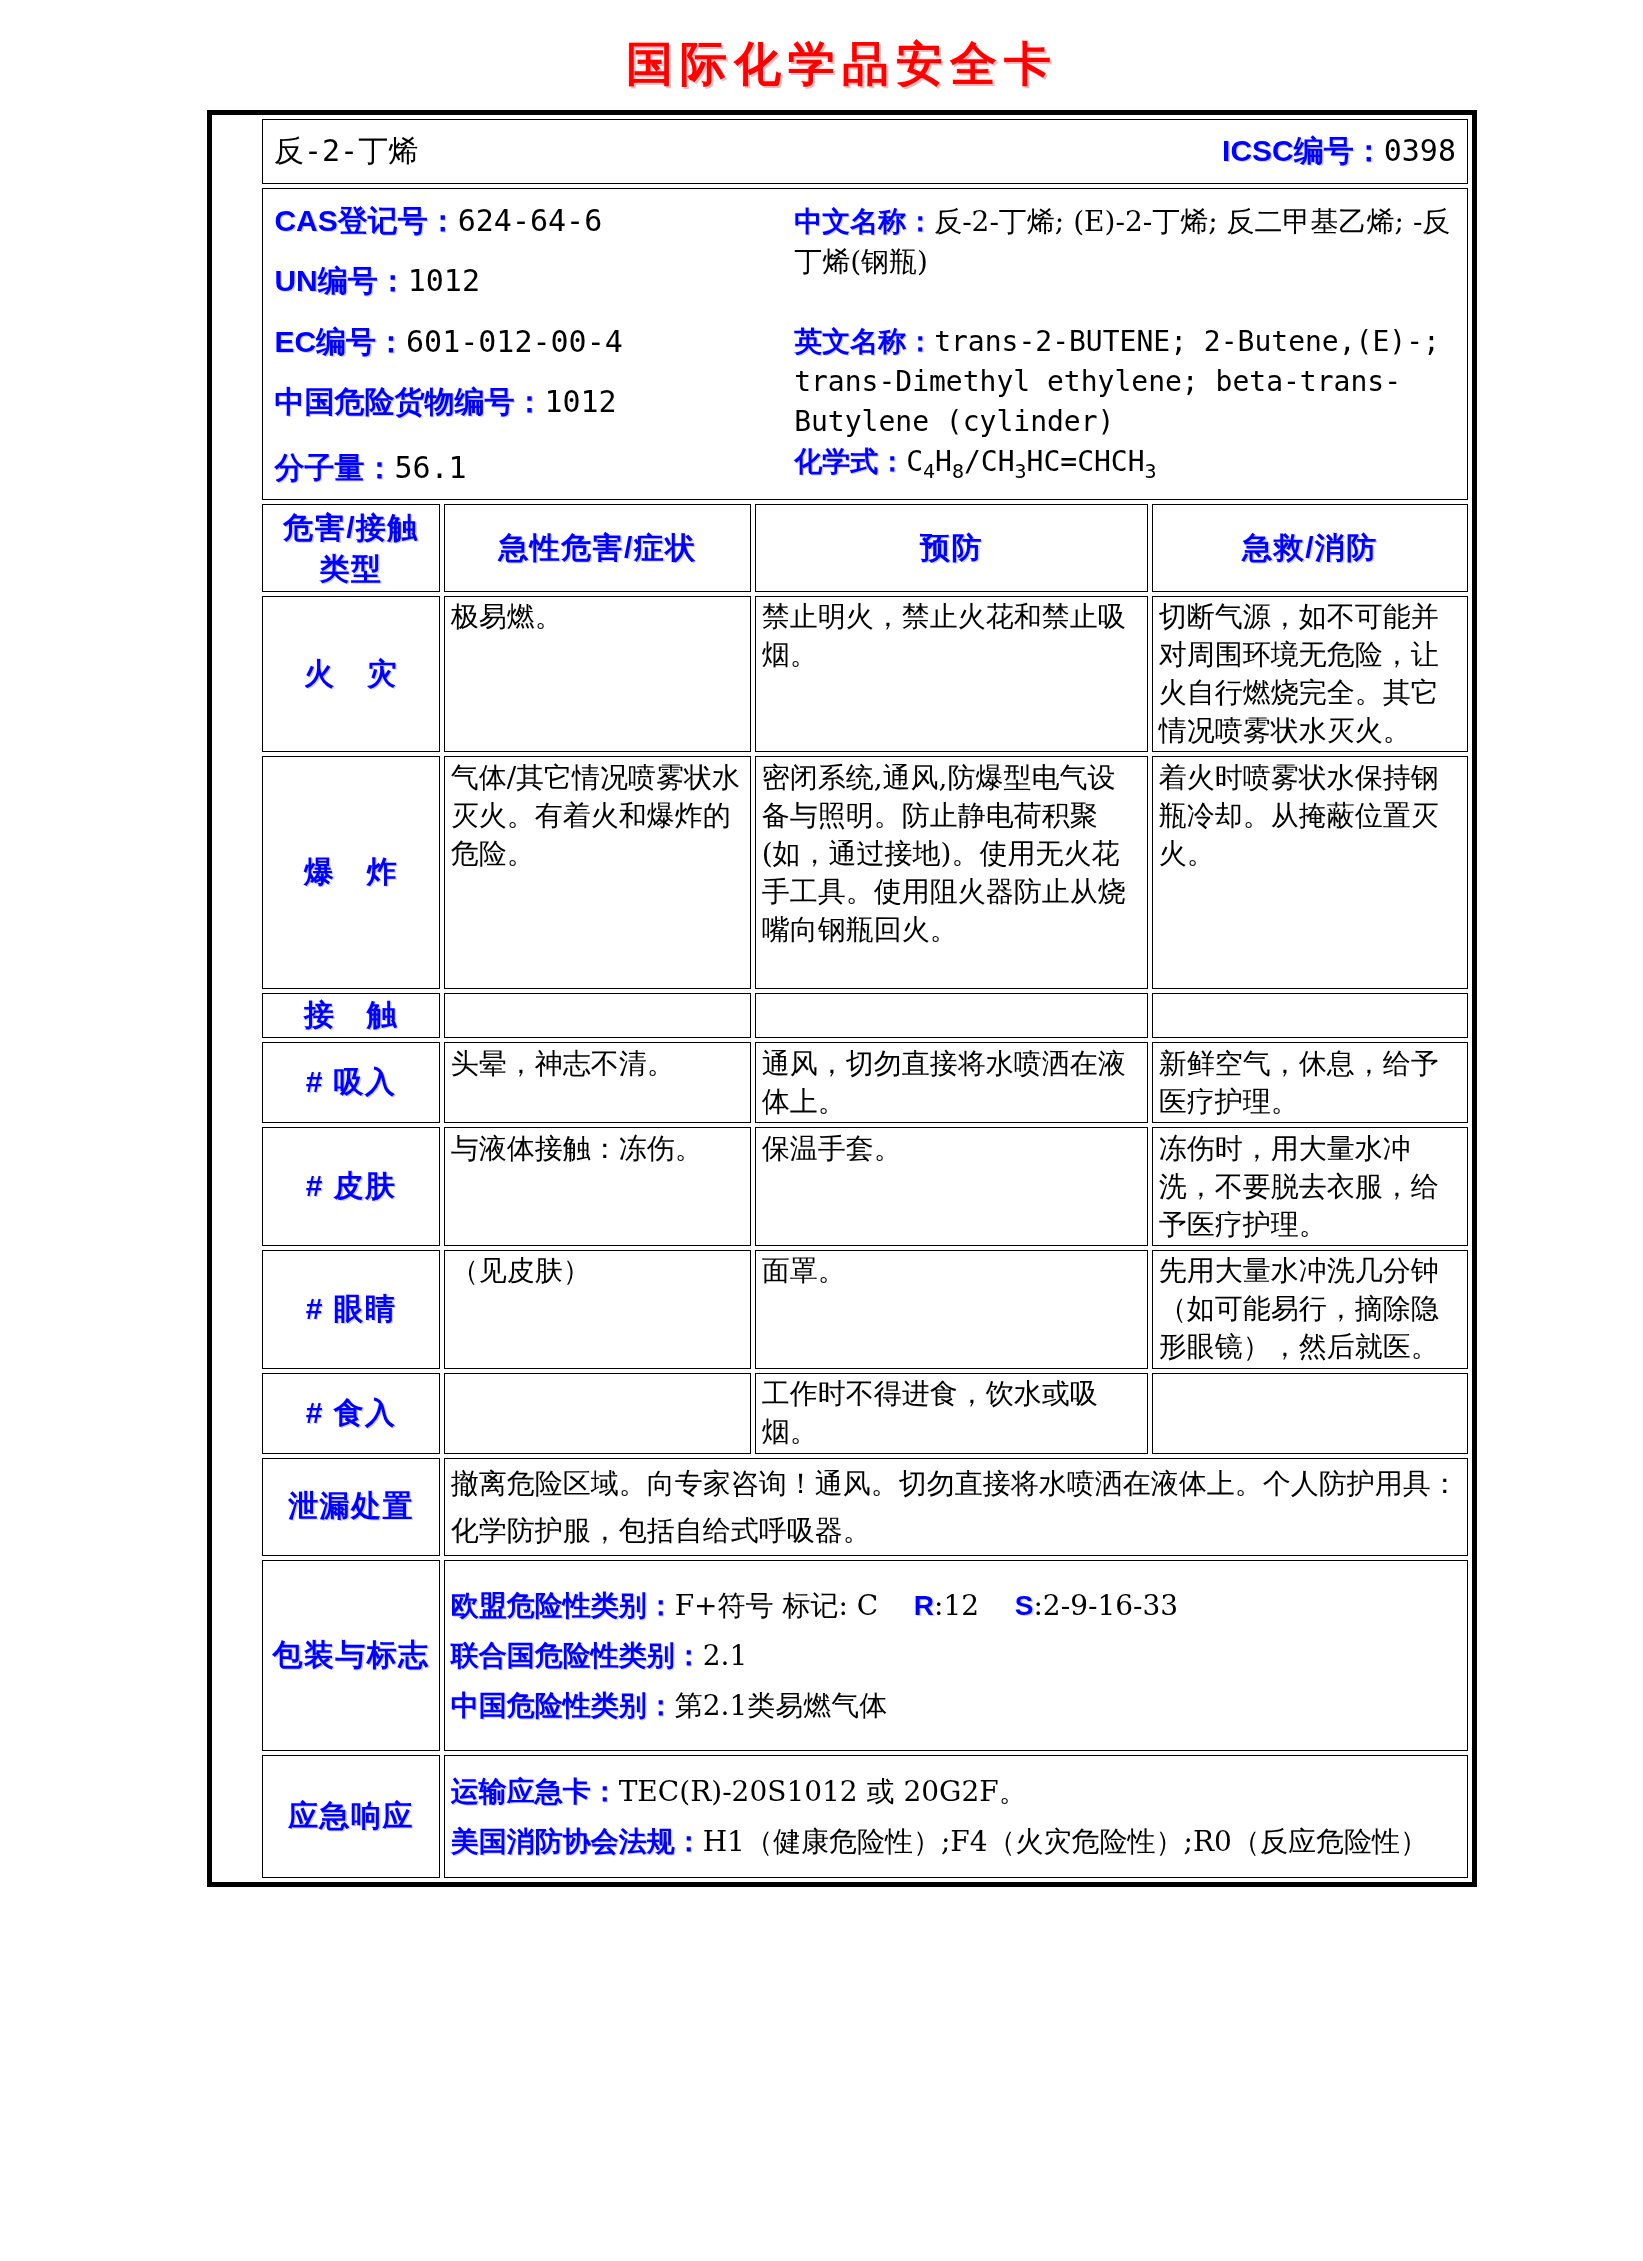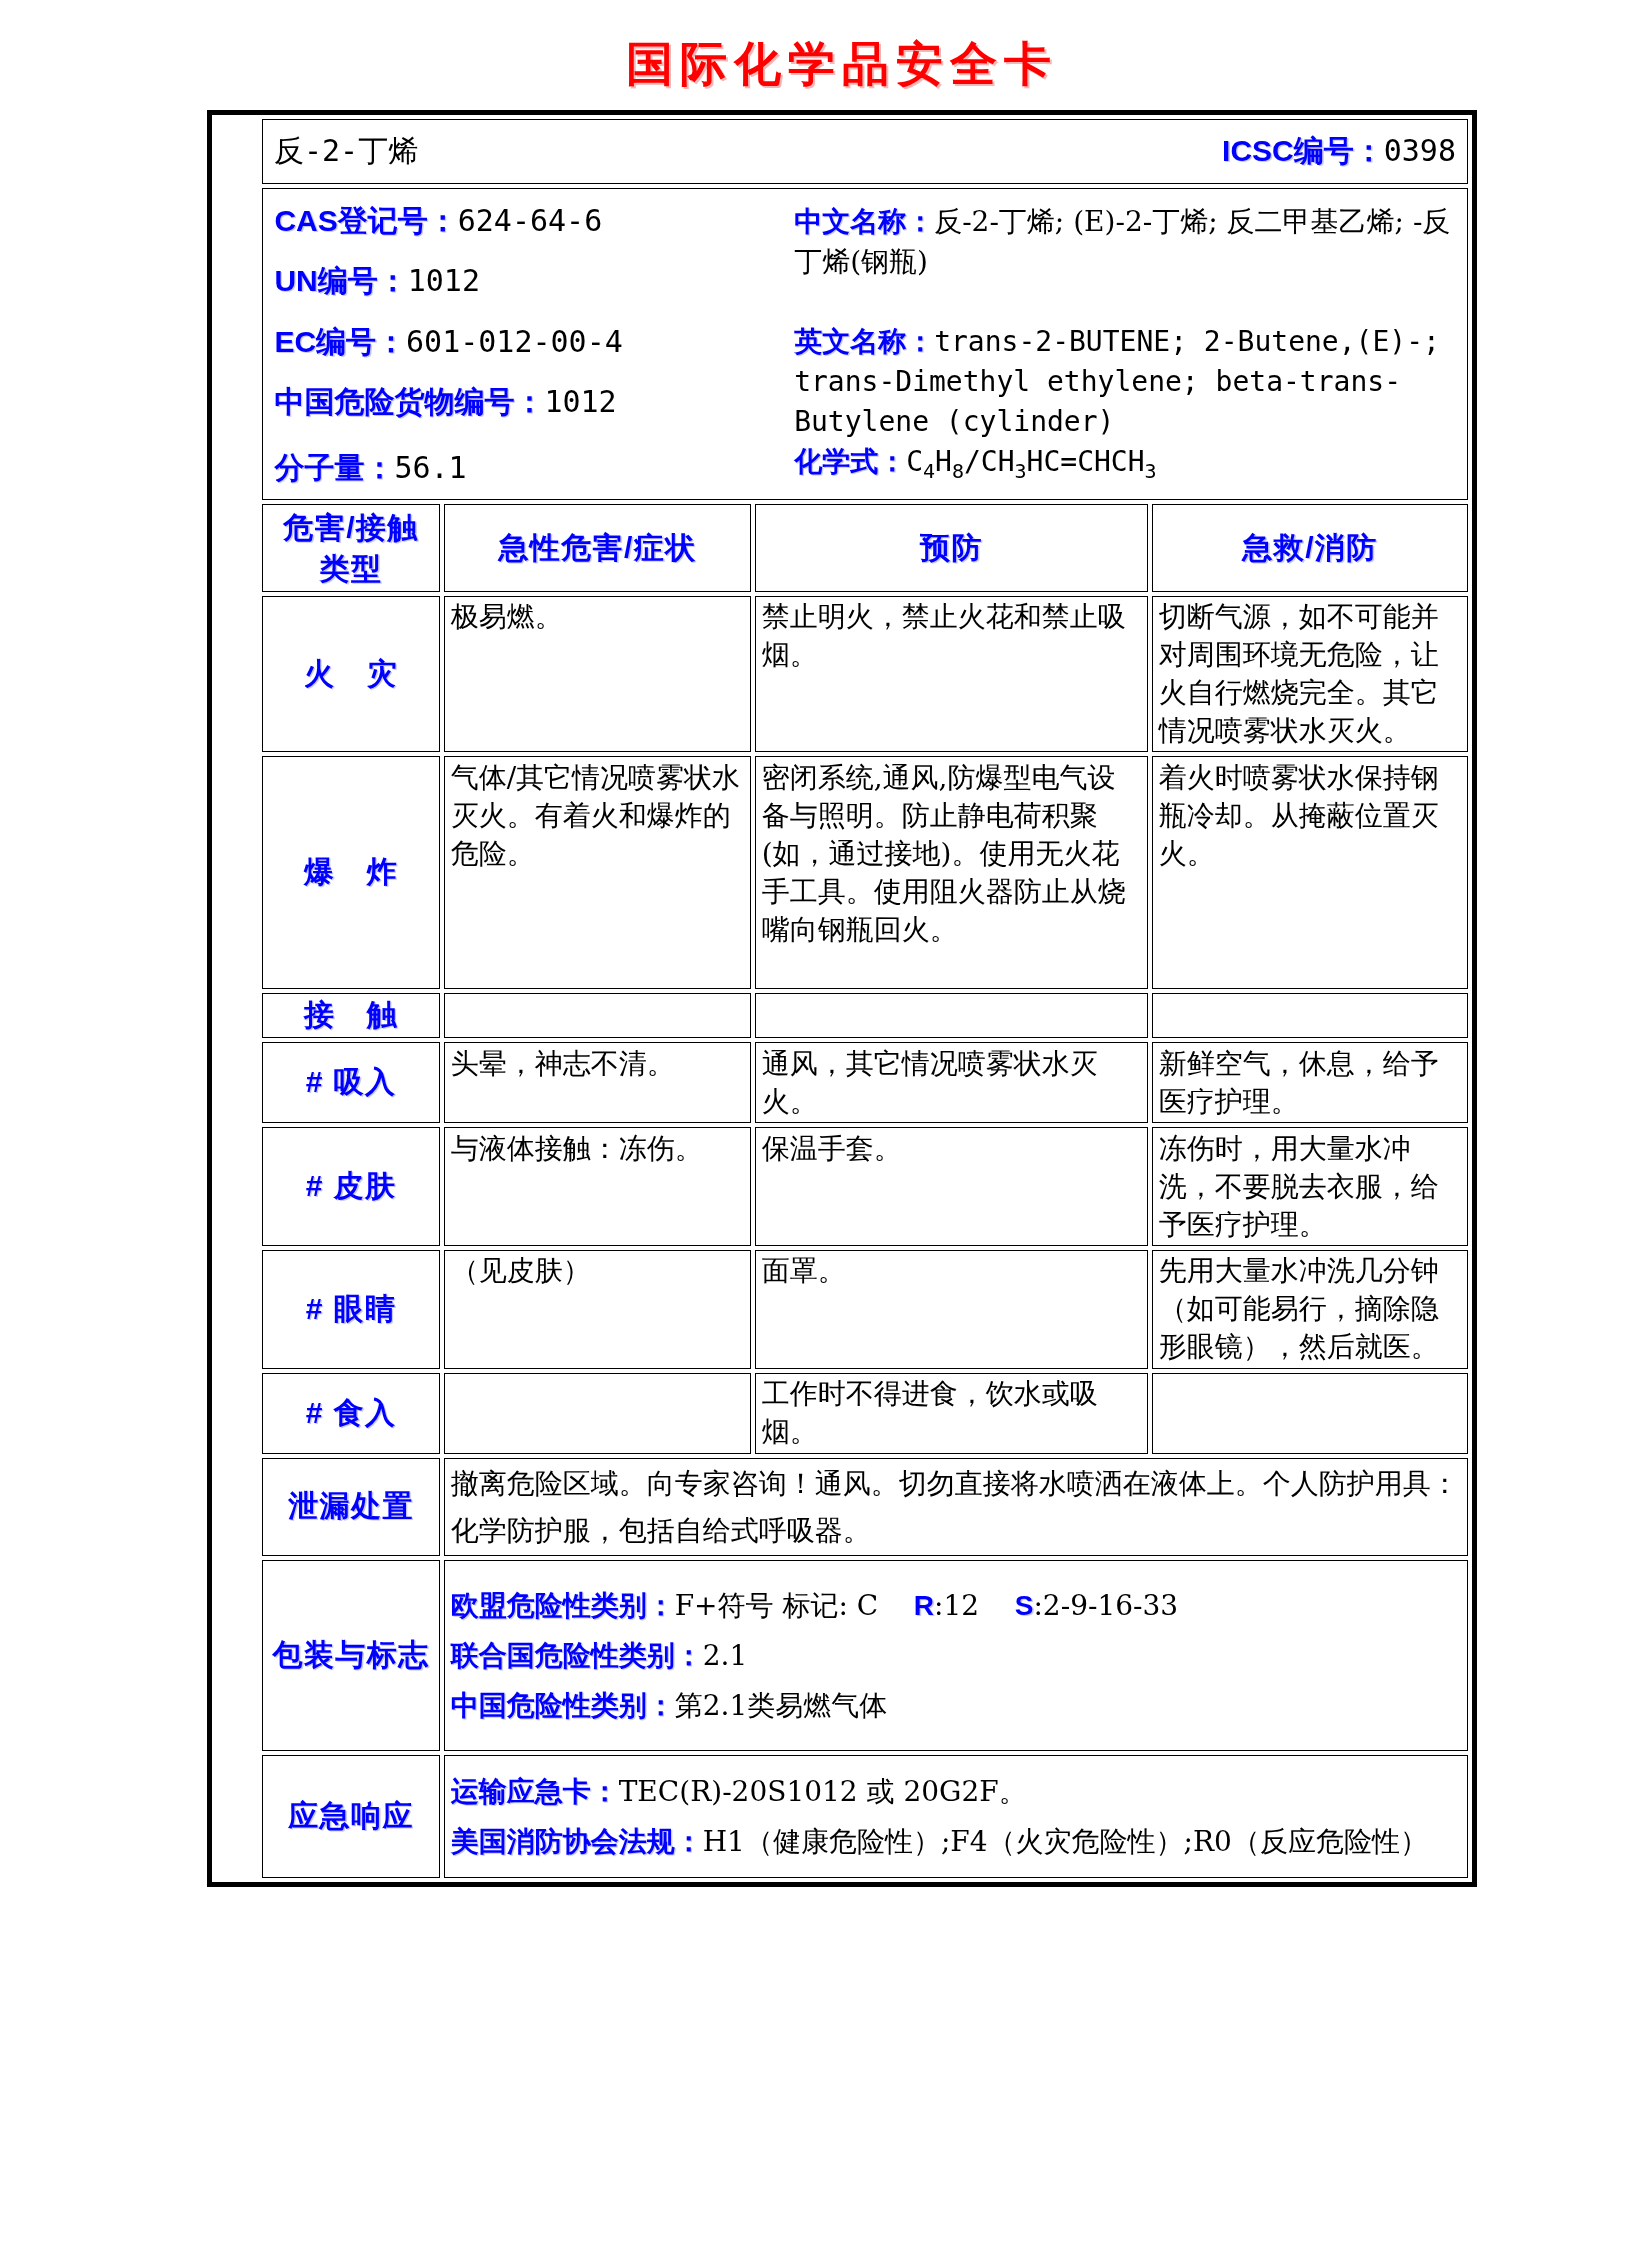--- a/index.html
+++ b/index.html
@@ -153,21 +153,21 @@
     <tr style="height:42px">
       <td class="typecol">接　触</td>
       <td class="cell"></td>
       <td class="cell"></td>
       <td class="cell"></td>
     </tr>
 
     <tr style="height:74px">
       <td class="typecol"># 吸入</td>
       <td class="cell">头晕，神志不清。</td>
-      <td class="cell">通风，其它情况喷雾状水灭火。</td>
+      <td class="cell">通风，切勿直接将水喷洒在液体上。</td>
       <td class="cell">新鲜空气，休息，给予医疗护理。</td>
     </tr>
 
     <tr style="height:112px">
       <td class="typecol"># 皮肤</td>
       <td class="cell">与液体接触：冻伤。</td>
       <td class="cell">保温手套。</td>
       <td class="cell">冻伤时，用大量水冲洗，不要脱去衣服，给予医疗护理。</td>
     </tr>
 

